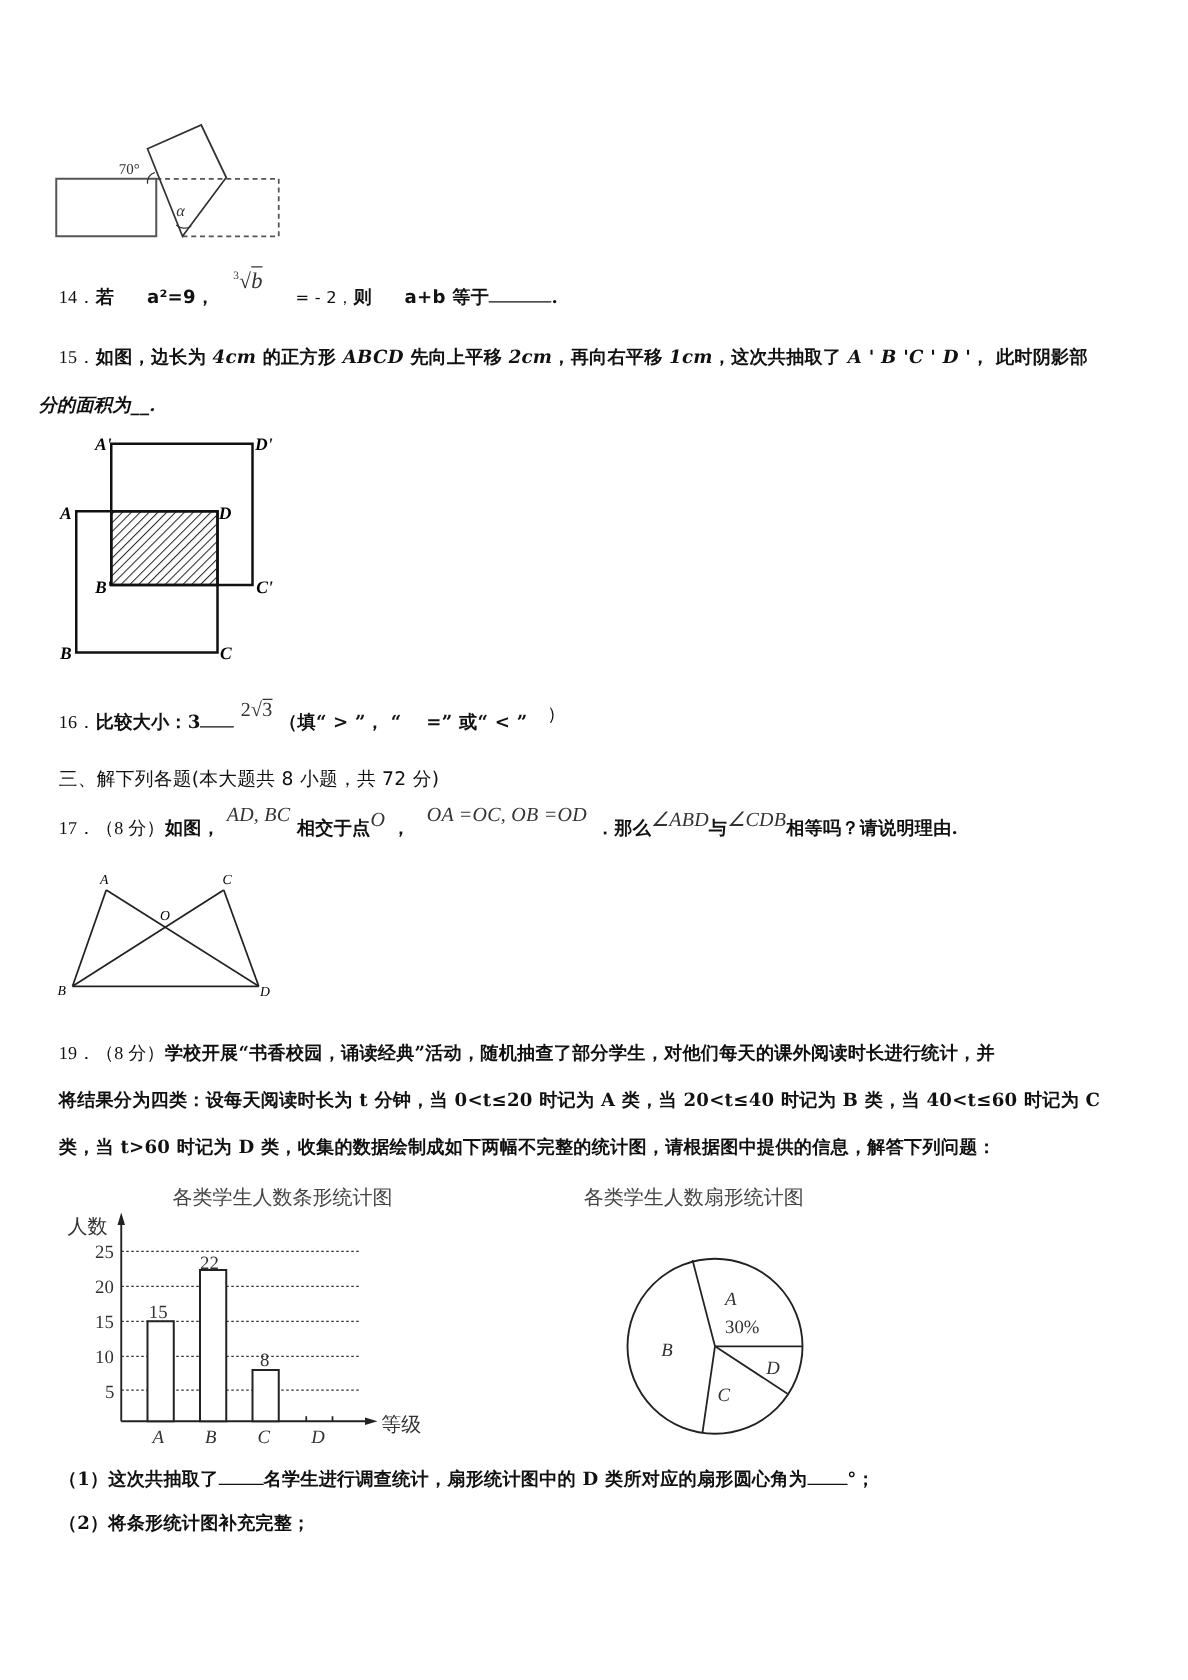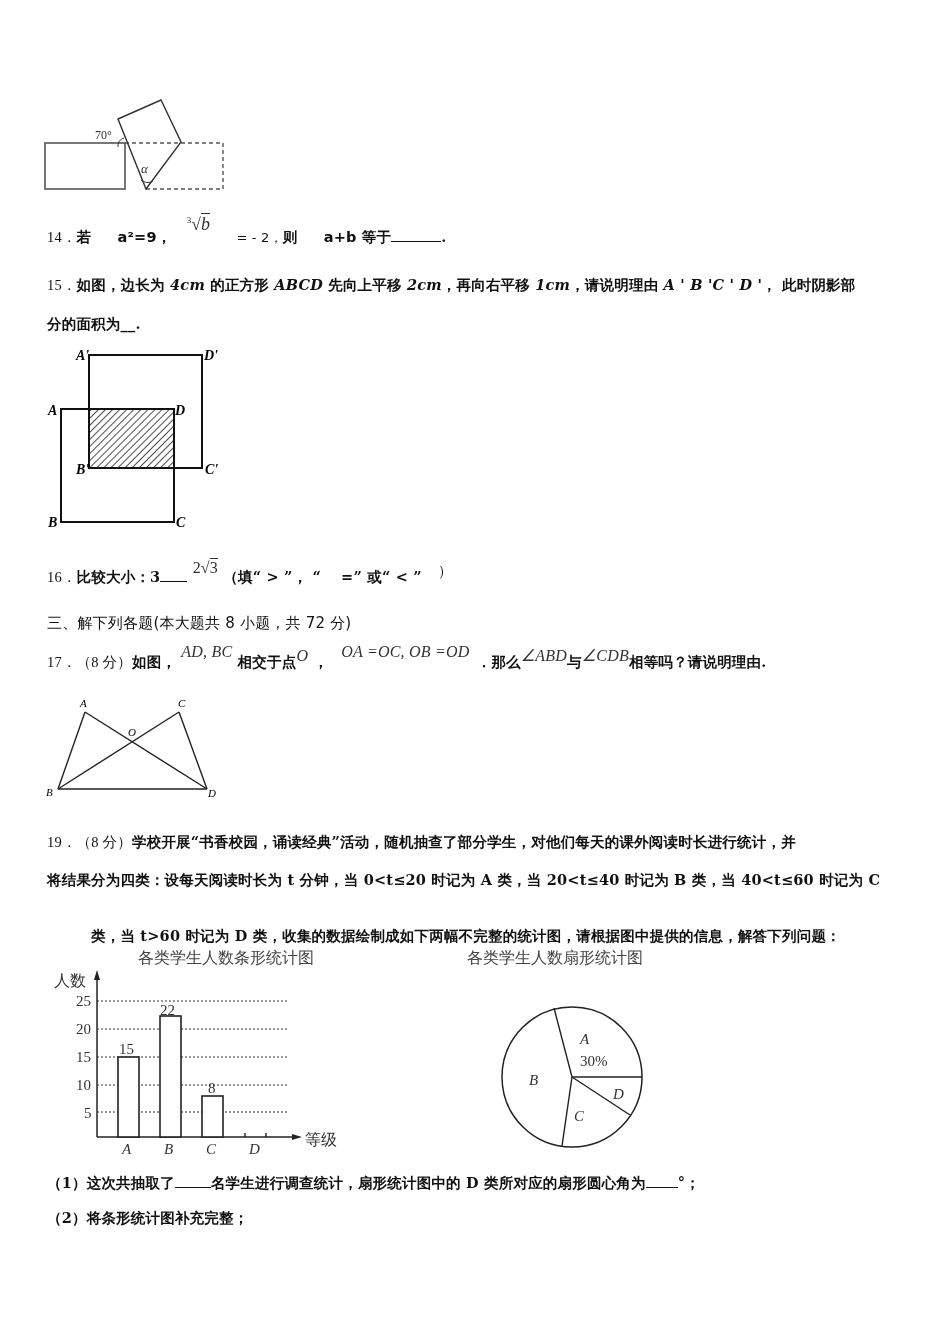--- a/index.html
+++ b/index.html
@@ -32,23 +32,23 @@
 
 <div class="abs txt" style="left:47px;top:226px;">
   <span class="num">14．</span><span>若 </span><span class="sans">a²=9，</span>
   <span style="position:relative;top:-12px;margin-left:10px;">
     <span class="mathn" style="font-size:9px;position:relative;top:-7px;">3</span><span class="mathn" style="font-size:17px;">√</span><span class="math" style="font-size:18px;border-top:1px solid #333;">b</span>
   </span>
   <span class="num sans" style="font-size:13px;">= - 2，</span><span>则 </span><span class="sans">a+b</span><span> 等于</span><span class="blank" style="width:50px;"></span><span>.</span>
 </div>
 
 <div class="abs txt" style="left:47px;top:276px;">
-  <span class="num">15．</span><span>如图，边长为 </span><span class="it">4cm</span><span> 的正方形 </span><span class="it">ABCD</span><span> 先向上平移 </span><span class="it">2cm</span><span>，再向右平移 </span><span class="it">1cm</span><span>，请说明理由 </span><span class="it">A ' B 'C ' D '</span><span>， 此时阴影部</span>
+  <span class="num">15．</span><span>如图，边长为 </span><span class="it">4cm</span><span> 的正方形 </span><span class="it">ABCD</span><span> 先向上平移 </span><span class="it">2cm</span><span>，再向右平移 </span><span class="it">1cm</span><span>，这次共抽取了 </span><span class="it">A ' B 'C ' D '</span><span>， 此时阴影部</span>
 </div>
-<div class="abs txt" style="left:47px;top:315px;">分的面积为__.</div>
+<div class="abs txt" style="left:31px;top:315px;font-style:italic;">分的面积为__.</div>
 
 <svg class="abs" style="left:40px;top:340px" width="200" height="200" viewBox="0 0 200 200">
   <defs>
     <pattern id="hatch" patternUnits="userSpaceOnUse" width="5" height="5" patternTransform="rotate(45)">
       <line x1="0" y1="0" x2="0" y2="5" stroke="#222" stroke-width="1.6"></line>
     </pattern>
   </defs>
   <rect x="49" y="15" width="113" height="113" fill="none" stroke="#111" stroke-width="2"></rect>
   <rect x="21" y="69" width="113" height="113" fill="none" stroke="#111" stroke-width="2"></rect>
   <rect x="49" y="69" width="85" height="59" fill="url(#hatch)" stroke="#111" stroke-width="2"></rect>
@@ -91,21 +91,21 @@
   <text x="138" y="17" font-size="11" font-style="italic">C</text>
   <text x="88" y="46" font-size="11" font-style="italic">O</text>
   <text x="6" y="106" font-size="11" font-style="italic">B</text>
   <text x="168" y="107" font-size="11" font-style="italic">D</text>
 </svg>
 
 <div class="abs txt" style="left:47px;top:833px;">
   <span class="num">19．</span><span class="num">（8 分）</span><span>学校开展“书香校园，诵读经典”活动，随机抽查了部分学生，对他们每天的课外阅读时长进行统计，并</span>
 </div>
 <div class="abs txt" style="left:47px;top:871px;">将结果分为四类：设每天阅读时长为 t 分钟，当 0&lt;t≤20 时记为 A 类，当 20&lt;t≤40 时记为 B 类，当 40&lt;t≤60 时记为 C</div>
-<div class="abs txt" style="left:47px;top:927px;margin-left:44px;">类，当 t&gt;60 时记为 D 类，收集的数据绘制成如下两幅不完整的统计图，请根据图中提供的信息，解答下列问题：</div>
+<div class="abs txt" style="left:47px;top:908px;">类，当 t&gt;60 时记为 D 类，收集的数据绘制成如下两幅不完整的统计图，请根据图中提供的信息，解答下列问题：</div>
 
 <svg class="abs" style="left:40px;top:940px" width="320" height="220" viewBox="0 0 320 220">
   <text x="98" y="23" font-size="16" fill="#444" font-family="DejaVu Sans, sans-serif">各类学生人数条形统计图</text>
   <text x="14" y="46" font-size="16" fill="#333" font-family="DejaVu Sans, sans-serif">人数</text>
 
   <line x1="57" y1="38" x2="57" y2="197" stroke="#222" stroke-width="1.5"></line>
   <polygon points="57,30 54,40 60,40" fill="#222"></polygon>
   <line x1="57" y1="197" x2="255" y2="197" stroke="#222" stroke-width="1.5"></line>
   <polygon points="262,197 252,194 252,200" fill="#222"></polygon>
   <text x="265" y="205" font-size="16" fill="#333" font-family="DejaVu Sans, sans-serif">等级</text>

